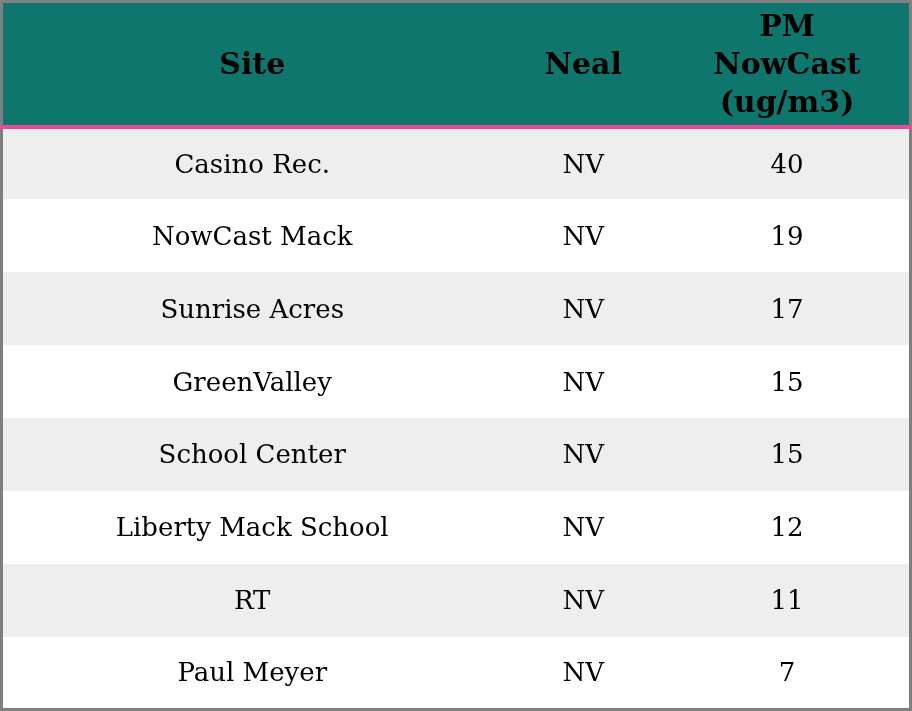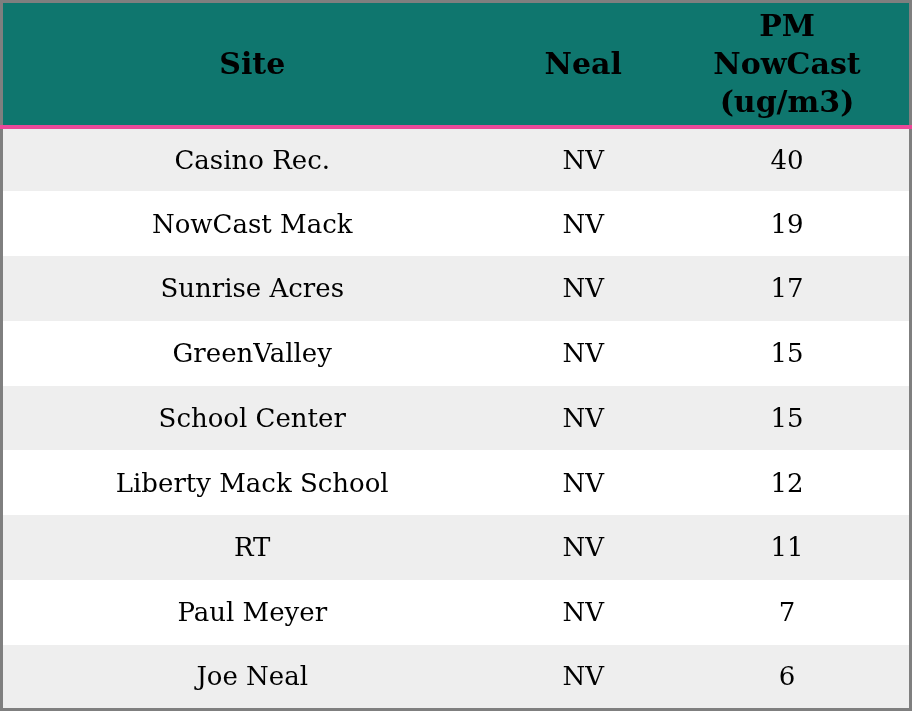--- a/index.html
+++ b/index.html
@@ -106,20 +106,15 @@
         <tr>
     <td>RT</td>
     <td>NV</td>
     <td>11</td>
   </tr>
         <tr>
     <td>Paul Meyer</td>
     <td>NV</td>
     <td>7</td>
   </tr>
-        <tr>
-    <td>Joe Neal</td>
-    <td>NV</td>
-    <td>6</td>
-  </tr>
       </tbody>
   </table>
 </div>
 
 </body></html>

